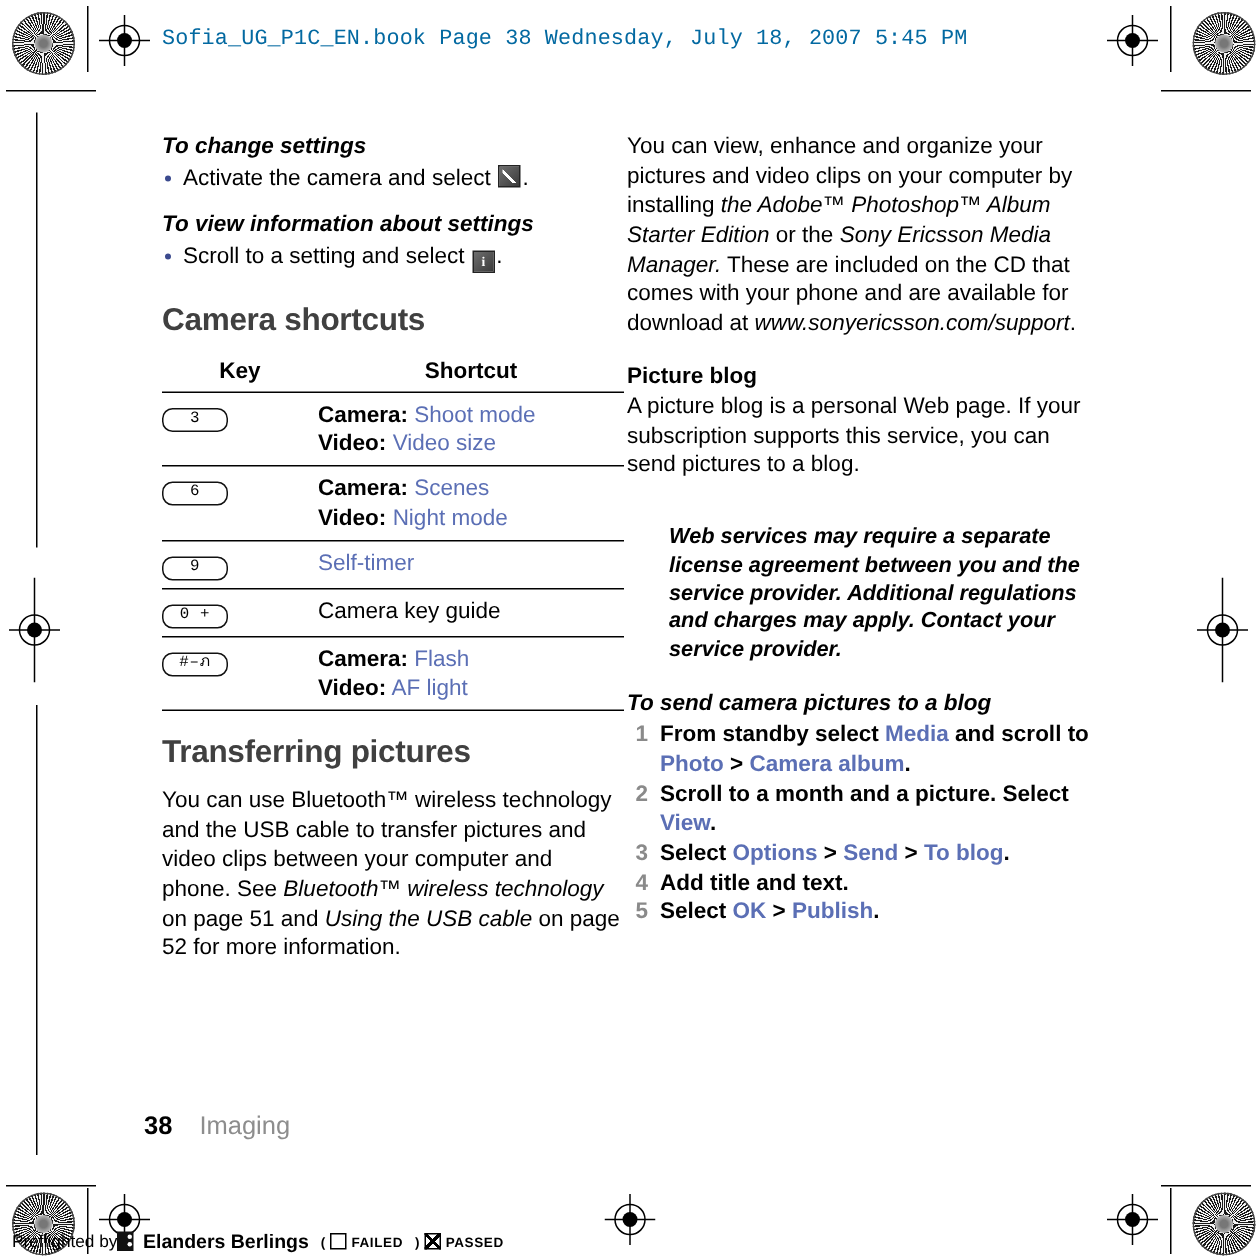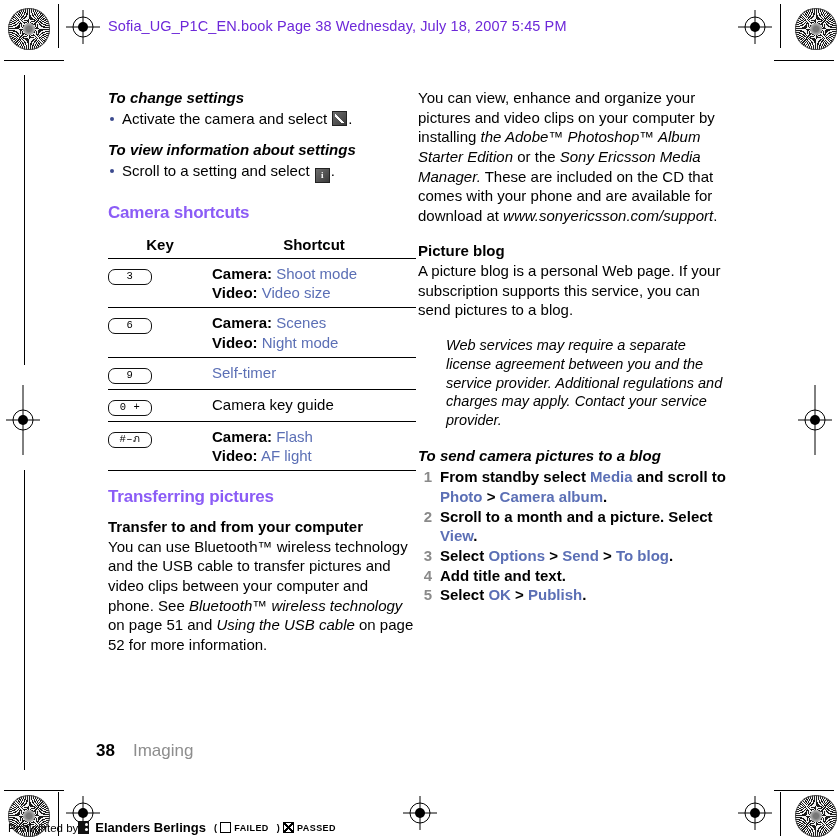--- a/index.html
+++ b/index.html
@@ -36,40 +36,40 @@
   }
   .reg svg { display: block; }
 
   .hairline-h { position: absolute; height: 1px; background: #000; }
   .hairline-v { position: absolute; width: 1px; background: #000; }
 
   
   .slug {
     position: absolute;
     left: 108px; top: 18px;
-    font-family: Liberation Sans, sans-serif;
+    font-family: Liberation Mono, monospace;
     font-size: 14.5px;
-    color: #6d28d9;
+    color: #0369a1;
     white-space: nowrap;
     letter-spacing: 0.1px;
     text-align: center;
   }
 
   
   .page { position: absolute; left: 0; top: 0; width: 751px; height: 839px; }
   .col {
     position: absolute;
     width: 308px;
   }
   .col-left { left: 108px; top: 88px; }
   .col-right { left: 418px; top: 88px; }
 
   h2.sec {
-    color: #8b5cf6;
-    font-size: 17px;
+    color: #404040;
+    font-size: 21px;
     font-weight: bold;
     margin: 0 0 10px 0;
     letter-spacing: -0.2px;
   }
   .h-run {
     font-size: 15px;
     font-weight: bold;
     font-style: italic;
     margin: 0 0 2px 0;
     line-height: 1.28;
@@ -182,22 +182,23 @@
   }
   .lbl { font-weight: bold; }
   .lnk { color: #5b6fb5; }
 
   
   .note {
     position: relative;
     padding-left: 28px;
     font-size: 14.5px;
     font-style: italic;
-    font-weight: normal;
+    font-weight: bold;
     line-height: 1.3;
+    margin-top: 13px;
   }
   .note .bang {
     position: absolute;
     left: 4px; top: 1px;
     width: 8px;
     text-align: center;
   }
   .note .bang .stem {
     width: 6px; height: 11px;
     background: #000;
@@ -431,21 +432,20 @@
             <span class="lnk">AF light</span>
           </td>
         </tr>
       </tbody>
     </table>
 
     <div class="gap-md"></div>
 
     <h2 class="sec">Transferring pictures</h2>
 
-    <div class="h-run-up">Transfer to and from your computer</div>
     <p class="body"><span>You can use Bluetooth™ wireless technology and the USB cable to transfer pictures and video clips between your computer and phone. See </span><em>Bluetooth™ wireless technology</em><span> on page 51 and </span><em>Using the USB cable</em><span> on page 52 for more information.</span></p>
   </div>
 
   <div class="col col-right">
 
     <p class="body"><span>You can view, enhance and organize your pictures and video clips on your computer by installing </span><em>the Adobe™ Photoshop™ Album Starter Edition</em><span> or the </span><em>Sony Ericsson Media Manager.</em><span> These are included on the CD that comes with your phone and are available for download at </span><em>www.sonyericsson.com/support</em><span>.</span></p>
 
     <div class="gap-md"></div>
 
     <div class="h-run-up">Picture blog</div>

